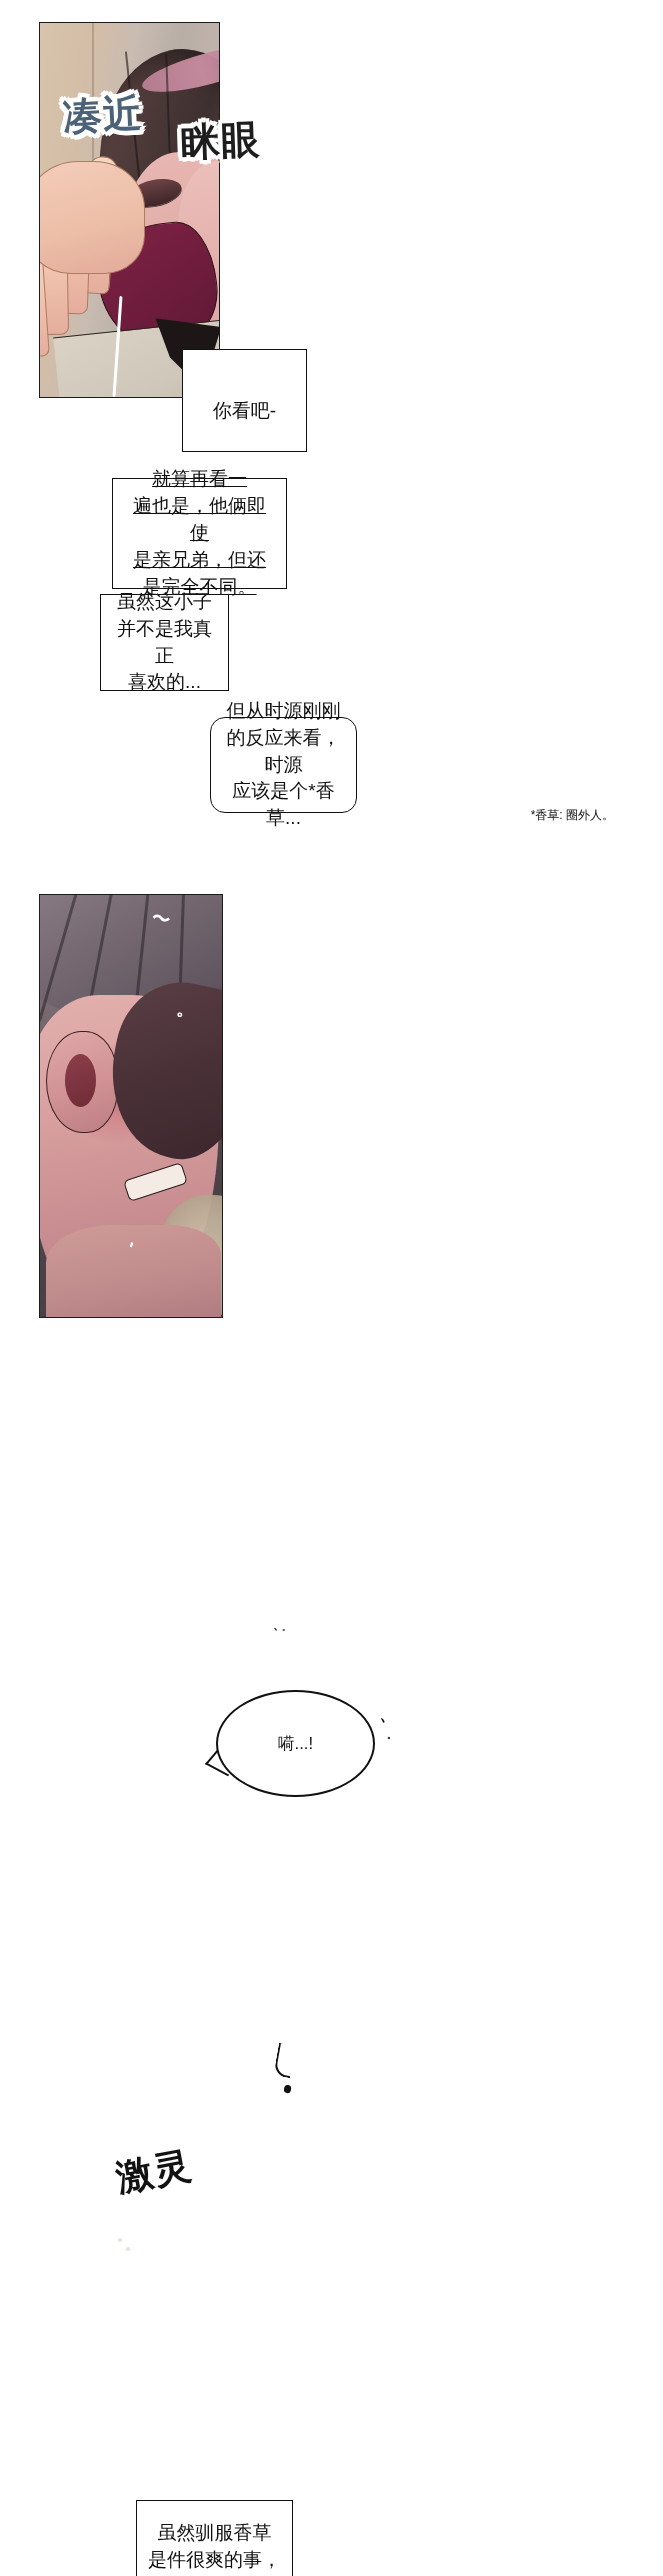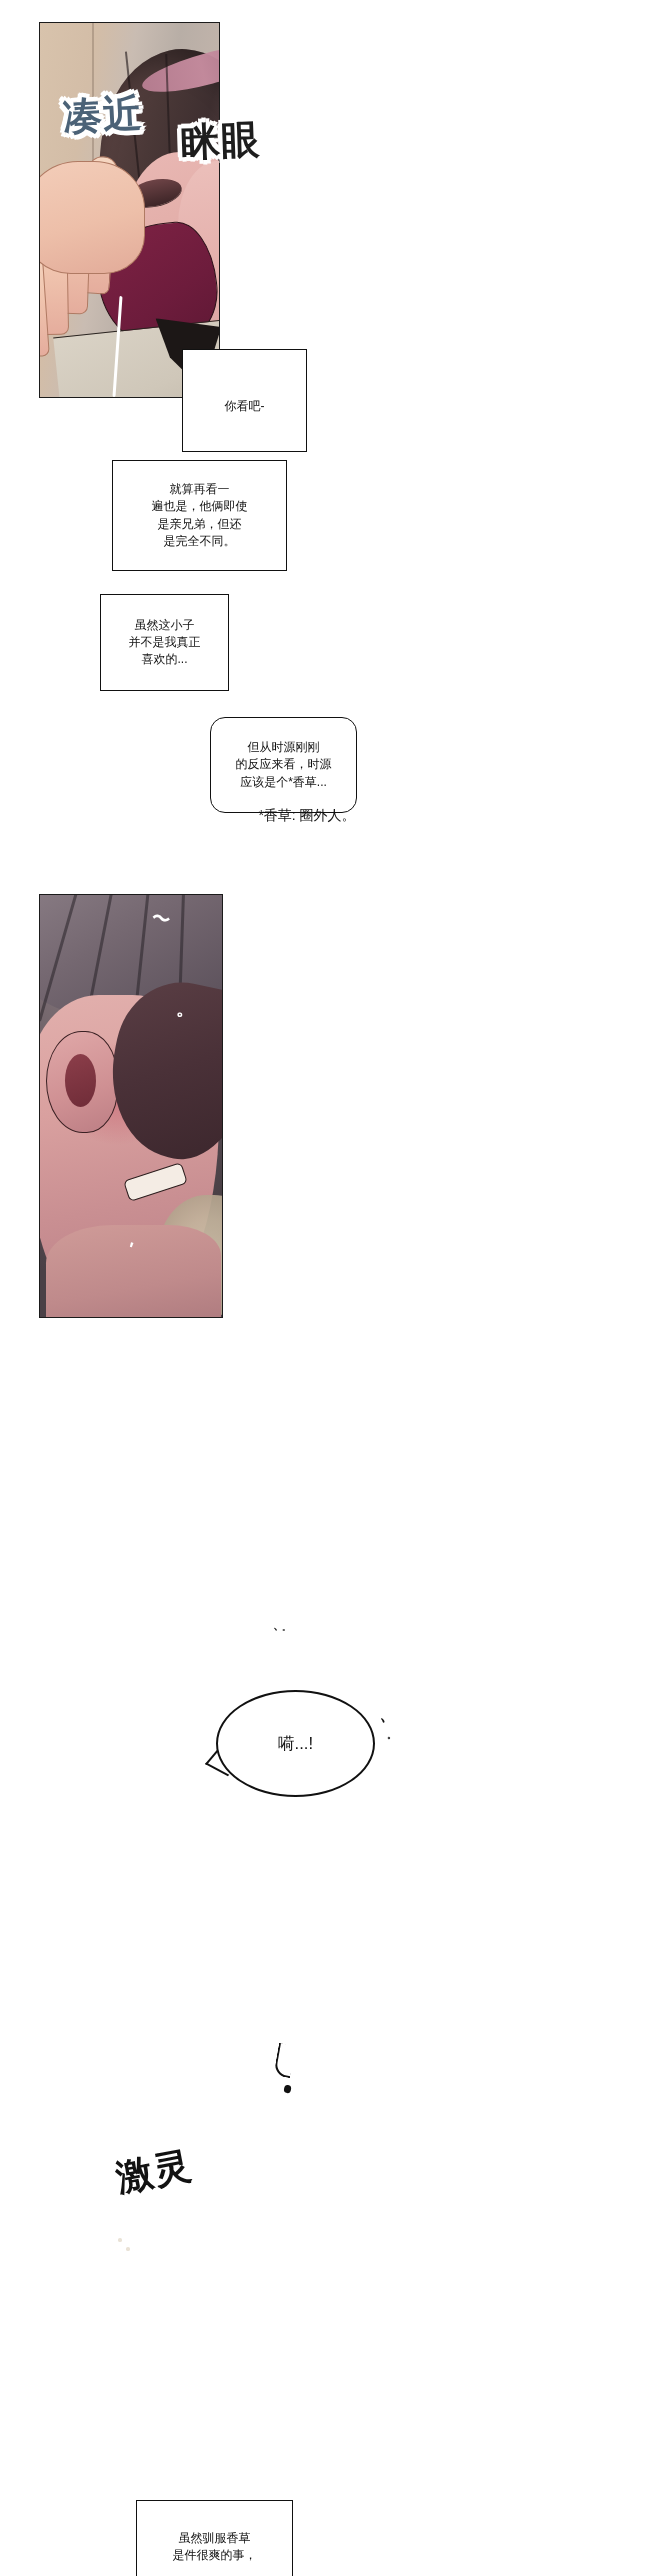--- a/index.html
+++ b/index.html
@@ -166,39 +166,39 @@
     position:absolute;
     box-sizing:border-box;
     background:#ffffff;
     border:1.8px solid #111111;
     color:#111111;
     display:flex;
     align-items:center;
     justify-content:center;
     text-align:center;
     line-height:1.42;
-    font-size:12px;
+    font-size:19px;
     padding:9.2px 11px;
     white-space:pre-line;
     z-index:5;
   }
 
   #cap-1{ left:182px; top:349px; width:125px; height:103px; align-items:flex-start; padding-top:48px;}
-  #cap-2{ left:112px; top:460px; width:175px; height:111px; }
+  #cap-2{ left:112px; top:478px; width:175px; height:111px;text-decoration:underline; }
 
   #cap-3{ left:100px; top:594px; width:129px; height:97px; }
   #cap-4{ left:210px; top:717px; width:147px; height:96px;border-radius:15px; }
 
   #cap-5{ left:136px; top:2500px; width:157px; height:93px; border-bottom:none; }
 
   
   #footnote{
     position:absolute; left:0; top:807px; width:614px;
-    text-align:center;
-    font-size:14px;
+    text-align:right;
+    font-size:12px;
     color:#111111;
     z-index:5;
   }
 
   
   #panel-2{
     left:39px; top:894px; width:184px; height:424px;
     background:
       radial-gradient(120% 80% at 20% 10%, #8a7d82 0%, #6e6066 38%, #5a4e55 70%, #4a4046 100%);
   }

